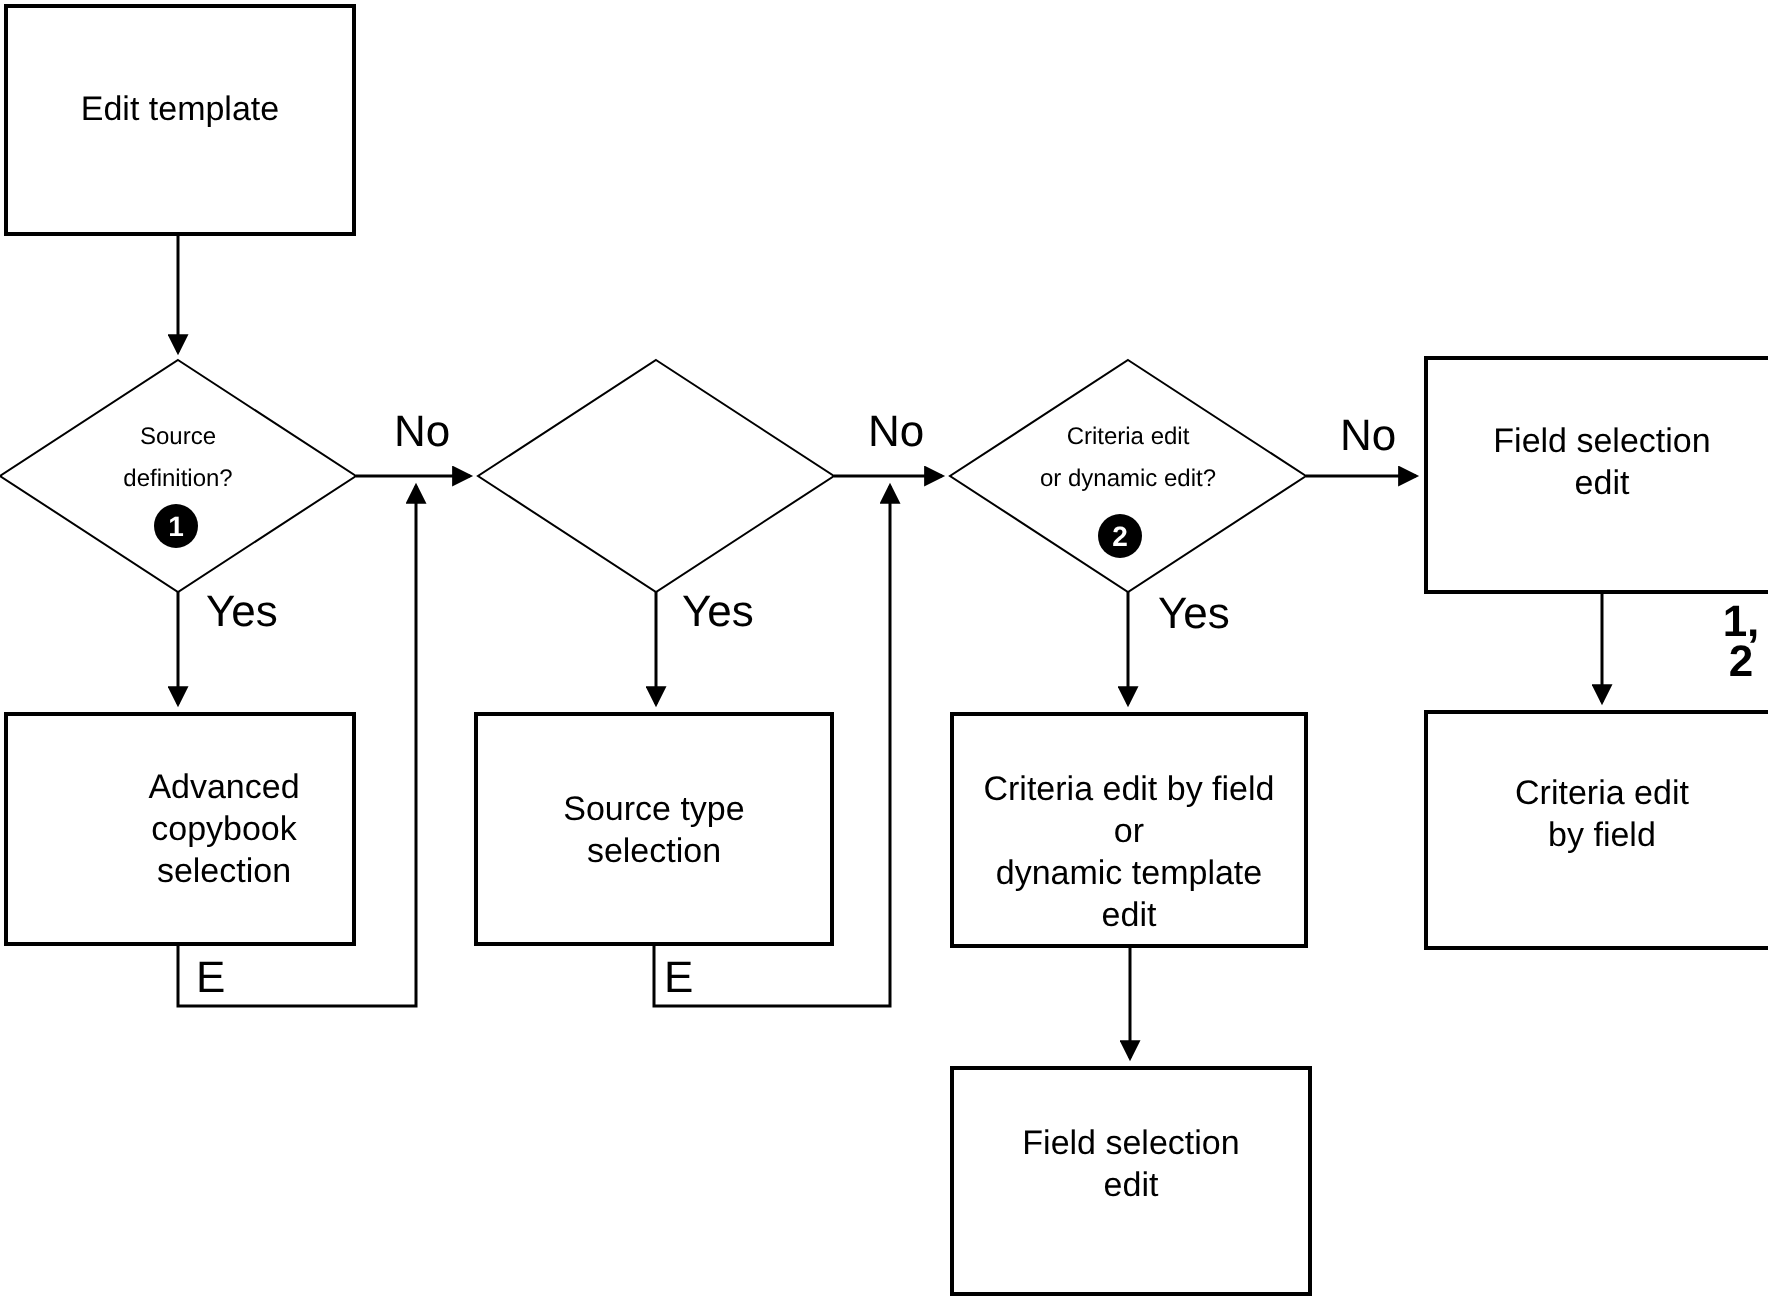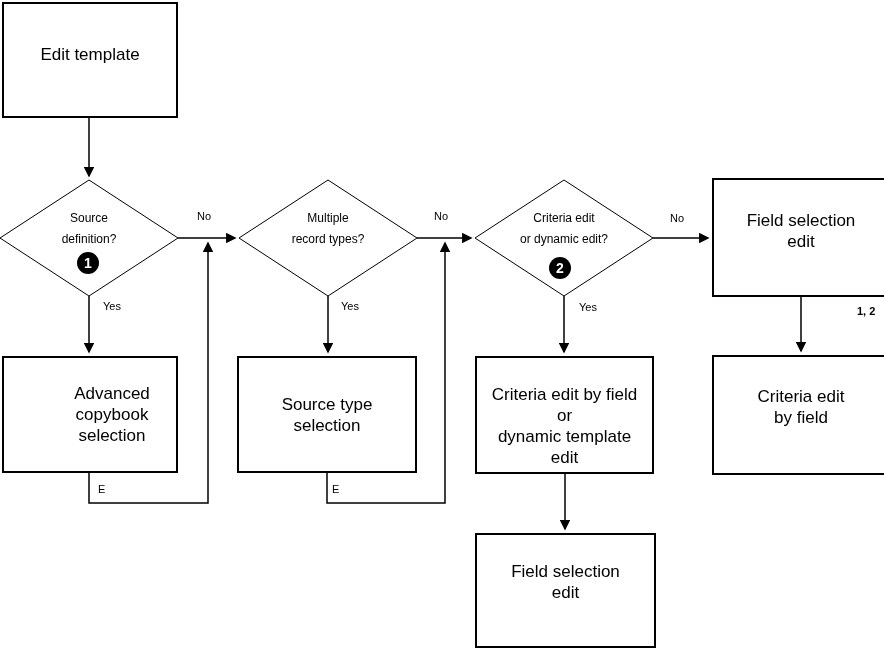--- a/index.html
+++ b/index.html
@@ -28,21 +28,21 @@
   .box span, .dlabel { white-space: pre-line; }
   .dlabel {
     position: absolute;
     width: 180px;
     text-align: center;
     font-size: 12px;
     line-height: 21px;
   }
   .elabel {
     position: absolute;
-    font-size: 11px;
+    font-size: 22px;
     line-height: 20px;
     text-align: center;
   }
   .bold { font-weight: bold; }
   .badge {
     position: absolute;
     width: 22px;
     height: 22px;
     border-radius: 50%;
     background: #000000;
@@ -134,22 +134,20 @@
     <span>Criteria edit
 by field</span>
   </div>
   <div class="box" id="b7">
     <span>Field selection
 edit</span>
   </div>
 
   <div class="dlabel" id="dl1">Source
 definition?</div>
-  <div class="dlabel" id="dl2">Multiple
-record types?</div>
   <div class="dlabel" id="dl3">Criteria edit
 or dynamic edit?</div>
 
   <div class="badge" id="badge1">1</div>
   <div class="badge" id="badge2">2</div>
 
   <div class="elabel" id="no1">No</div>
   <div class="elabel" id="no2">No</div>
   <div class="elabel" id="no3">No</div>
   <div class="elabel" id="yes1">Yes</div>

